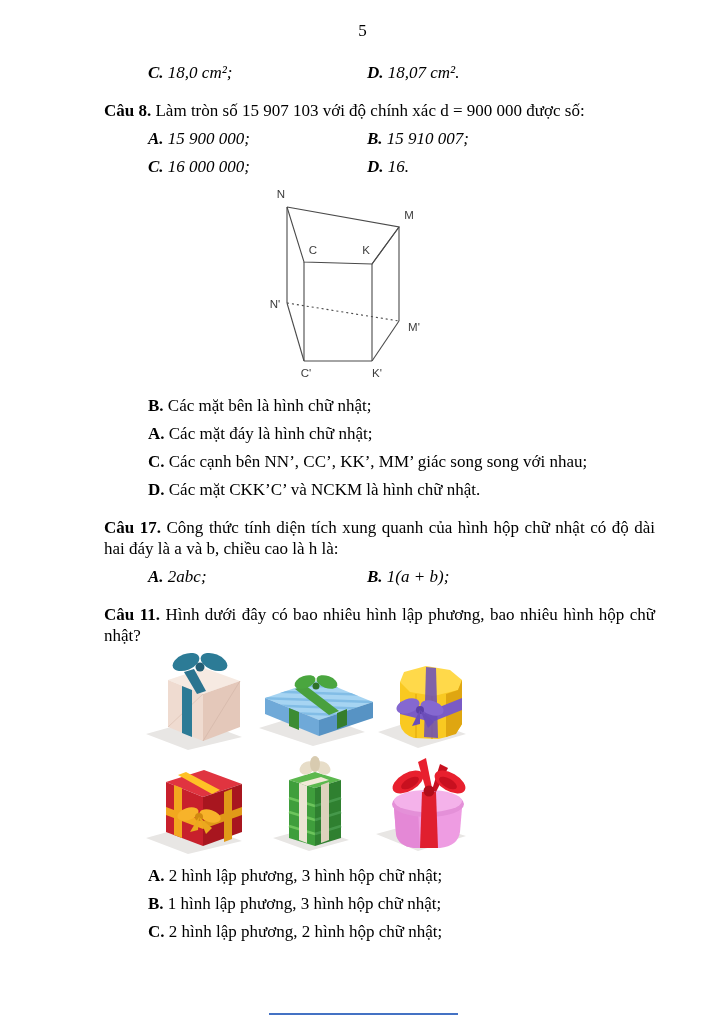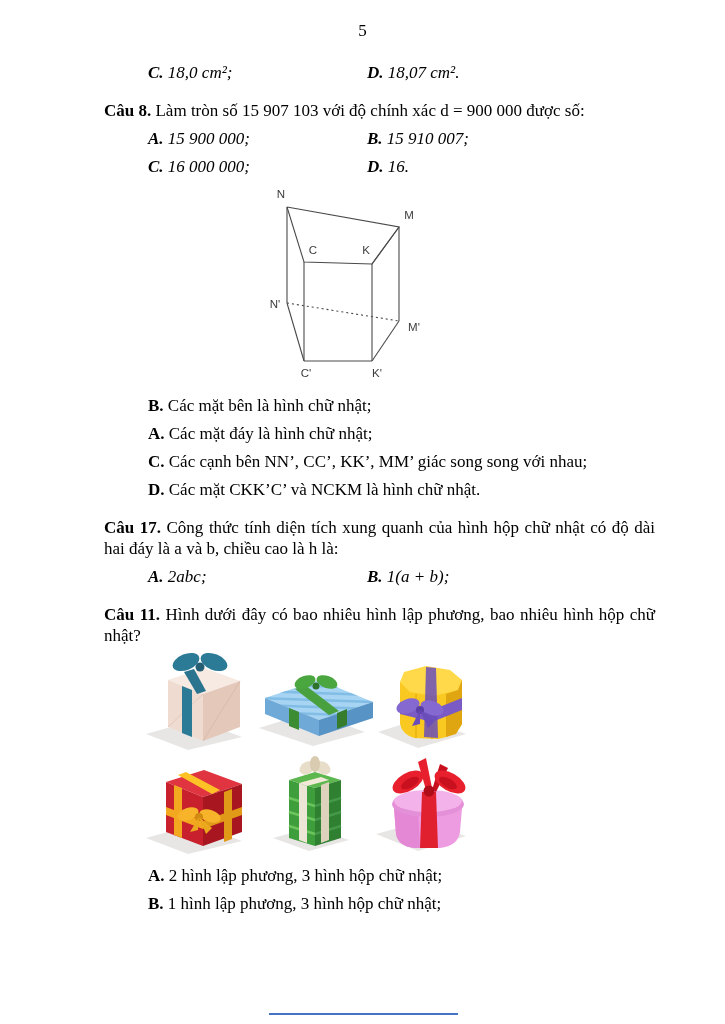--- a/index.html
+++ b/index.html
@@ -246,18 +246,19 @@
         <ellipse cx="36" cy="29" rx="10" ry="4.5" transform="rotate(-30 36 29)" fill="#c8101f"></ellipse>
         <ellipse cx="74" cy="29" rx="10" ry="4.5" transform="rotate(30 74 29)" fill="#c8101f"></ellipse>
         <circle cx="55" cy="37" r="5.5" fill="#b00d1b"></circle>
       </svg>
 
     </div>
 
     <div class="optlist">
       <div class="opt"><b>A.</b> <span>2 hình lập phương, 3 hình hộp chữ nhật;</span></div>
       <div class="opt"><b>B.</b> <span>1 hình lập phương, 3 hình hộp chữ nhật;</span></div>
+      <div class="opt"><b>C.</b> <span>2 hình lập phương, 2 hình hộp chữ nhật;</span></div>
     </div>
 
   </div>
 
   <div class="footer-line" style="background: rgb(68, 114, 196);"></div>
 </div>
 
 </body></html>

